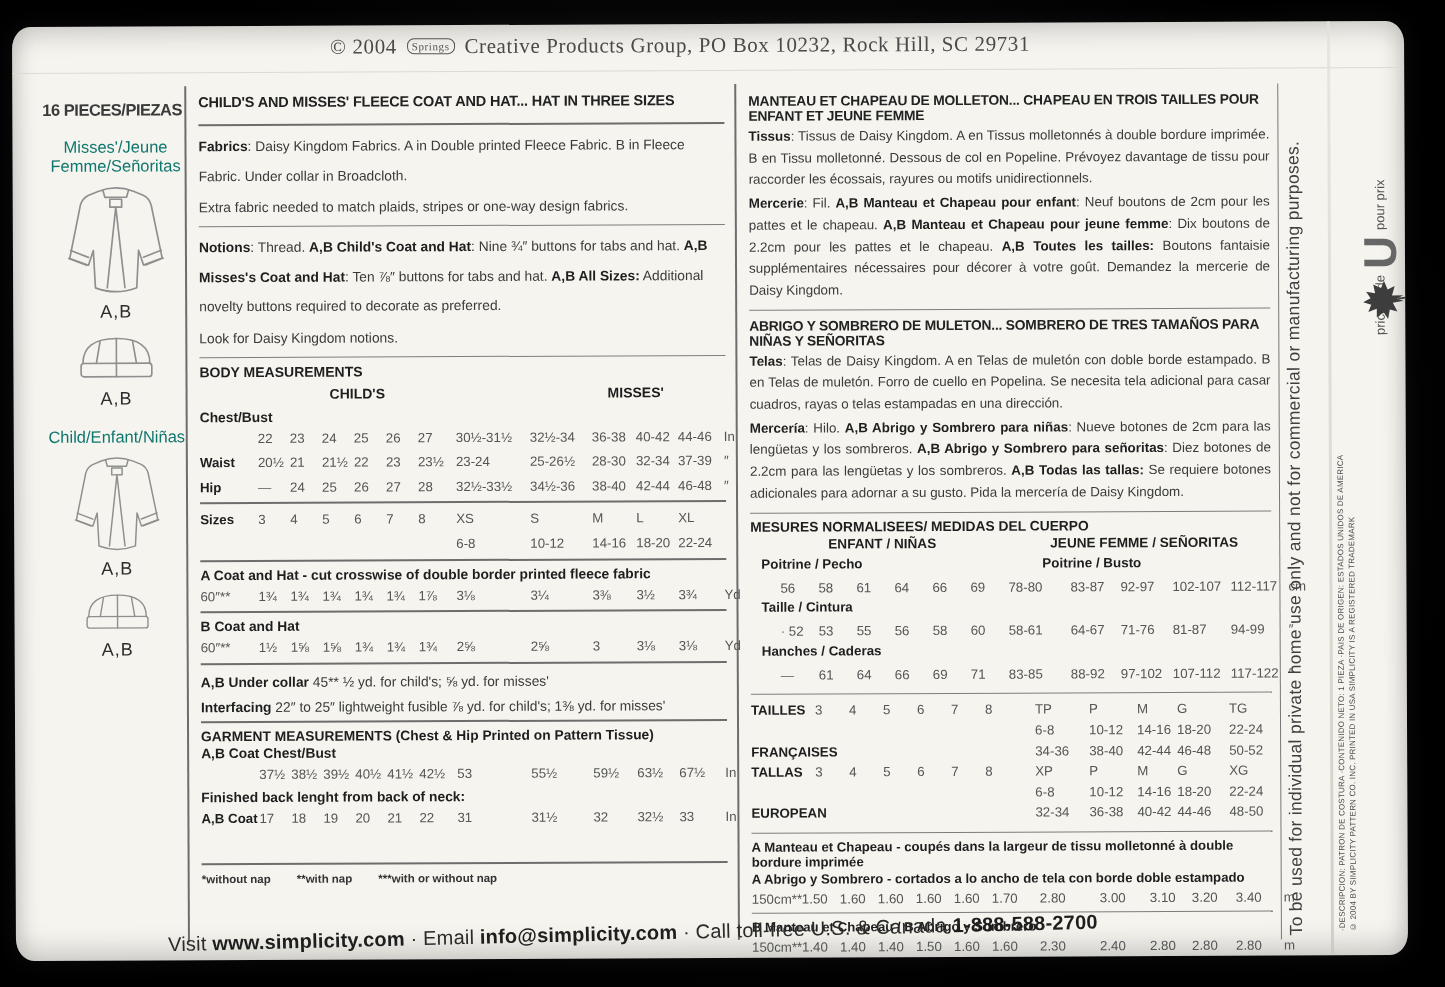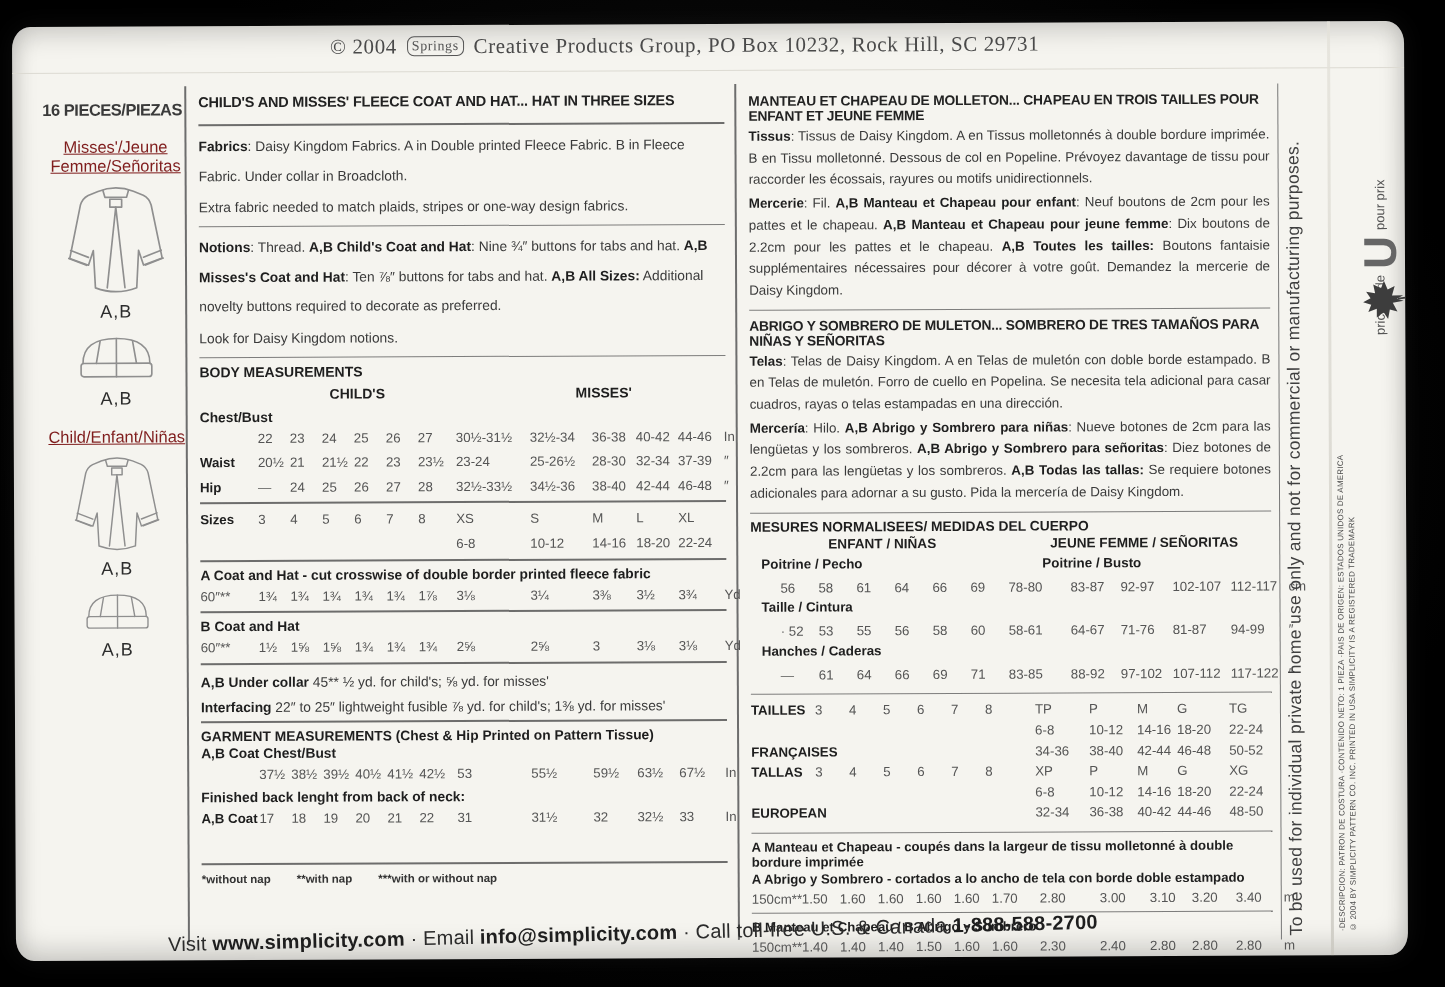--- a/index.html
+++ b/index.html
@@ -4,45 +4,45 @@
 <style>
   html,body{margin:0;padding:0;}
   body{width:1445px;height:987px;background:#000;position:relative;overflow:hidden;
        font-family:"Liberation Sans",sans-serif;color:#2e2e2e;}
   .scan{position:absolute;inset:0;background:radial-gradient(ellipse at 50% 45%,#161616 0%,#000 75%);}
   .envelope{position:absolute;left:14px;top:24px;width:1392px;height:934px;background:#f5f4ef;
        border-radius:18px/22px;transform:rotate(-0.25deg);overflow:hidden;
        box-shadow:inset 0 12px 22px rgba(0,0,0,.12), inset 0 -10px 26px rgba(0,0,0,.18), 0 0 26px rgba(255,255,255,.05);}
   .top-line{position:absolute;top:9px;left:318px;font-family:"Liberation Serif",serif;
        font-size:21px;color:#4a4a4a;letter-spacing:.6px;white-space:nowrap;}
-  .logo-box{display:inline-block;border:1px solid #555;border-radius:7px;font-size:14px;
+  .logo-box{display:inline-block;border:1px solid #555;border-radius:7px;font-size:11px;
        padding:1px 4px;vertical-align:3px;margin:0 4px;color:#555;}
   .crease{position:absolute;top:46px;left:0;width:100%;border-top:1px solid #dcdad2;}
 
   
   .col-left{position:absolute;left:30px;top:66px;width:146px;text-align:center;}
   .pat-num{font-size:58px;font-weight:bold;color:#3c3c3c;letter-spacing:-3px;text-align:left;line-height:.9;}
   .pieces{font-size:16.5px;font-weight:bold;color:#3a3a3a;text-align:left;margin:8px 0 10px;letter-spacing:-.5px;}
   .boxed{border:2px solid #2e2e2e;padding:4px 5px;font-weight:bold;font-size:15.5px;text-align:left;
        line-height:1.18;letter-spacing:-.3px;color:#1f1f1f;margin-bottom:46px;}
-  .fig-label{font-size:16.5px;color:#7f1d1d;margin:18px 0 4px;text-decoration:underline;}
+  .fig-label{font-size:16.5px;color:#0f766e;margin:18px 0 4px;}
   .ab{font-size:18px;color:#2c2c2c;margin:0 0 8px;letter-spacing:1px;}
   svg.lineart{stroke:#8f8f8f;fill:none;stroke-width:1.7;stroke-linejoin:round;stroke-linecap:round;}
 
   
   .col-mid{position:absolute;left:172px;top:60px;width:552px;height:856px;box-sizing:border-box;
        padding:6px 10px 0 12px;border-left:2px solid #6d6d6d;border-right:2px solid #6d6d6d;}
   .sec-title{font-weight:bold;font-size:14.5px;color:#222;letter-spacing:-.2px;padding:2px 0 10px;}
   .hr{border-top:1.5px solid #5f5f5f;opacity:.8;margin:3px 0 6px;}
   .hr2{border-top:2.5px solid #555;opacity:.85;margin:4px 0 6px;}
   .para{font-size:13.8px;color:#3a3a3a;line-height:2.15;margin:2px 0;}
   .b, .rich .b{font-weight:bold;color:#1e1e1e;}
   .tbl-head{font-weight:bold;font-size:14px;color:#1e1e1e;margin:4px 0 6px;}
   .group-row{position:relative;height:22px;font-weight:bold;font-size:14px;color:#1e1e1e;}
-  .group-row .g1{position:absolute;left:130px;} .group-row .g2{position:absolute;left:376px;}
+  .group-row .g1{position:absolute;left:130px;} .group-row .g2{position:absolute;left:408px;}
   .rowlab{font-weight:bold;font-size:13.8px;color:#1e1e1e;margin:2px 0;}
   .grid13{display:grid;grid-template-columns:58px 32px 32px 32px 32px 32px 38px 74px 62px 44px 42px 46px 1fr;
        font-size:13.3px;color:#555;line-height:1.55;margin:4px 0;}
   .grid13 > span{white-space:nowrap;}
   .grid13 > span:first-child{color:#1e1e1e;font-weight:bold;}
   .lab-plain > span:first-child{color:#555 !important;font-weight:normal !important;}
   .fn-row{display:flex;gap:26px;font-size:11.5px;font-weight:bold;color:#333;margin-top:8px;}
 
   
   .col-right{position:absolute;left:724px;top:62px;width:542px;height:856px;box-sizing:border-box;

